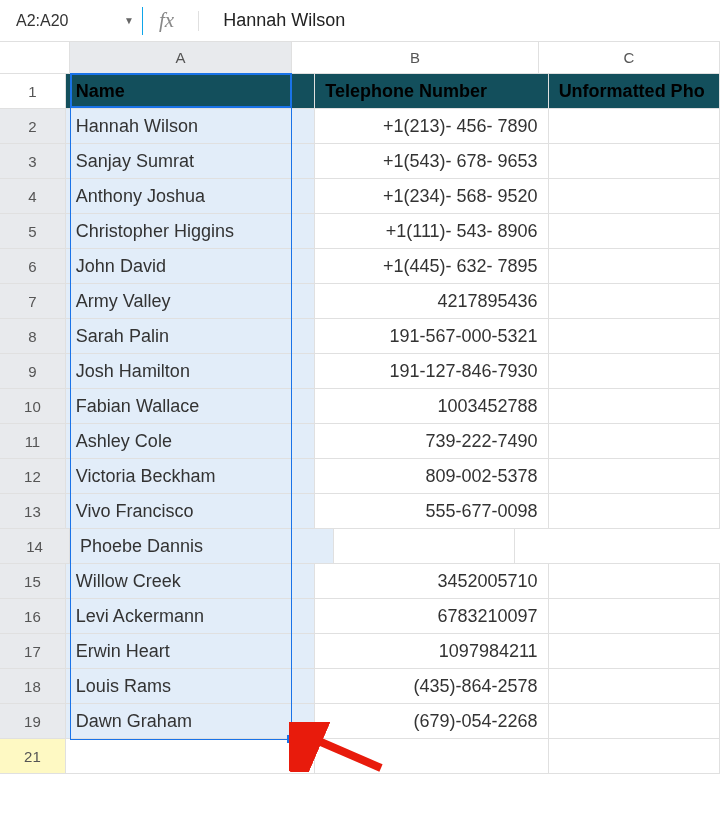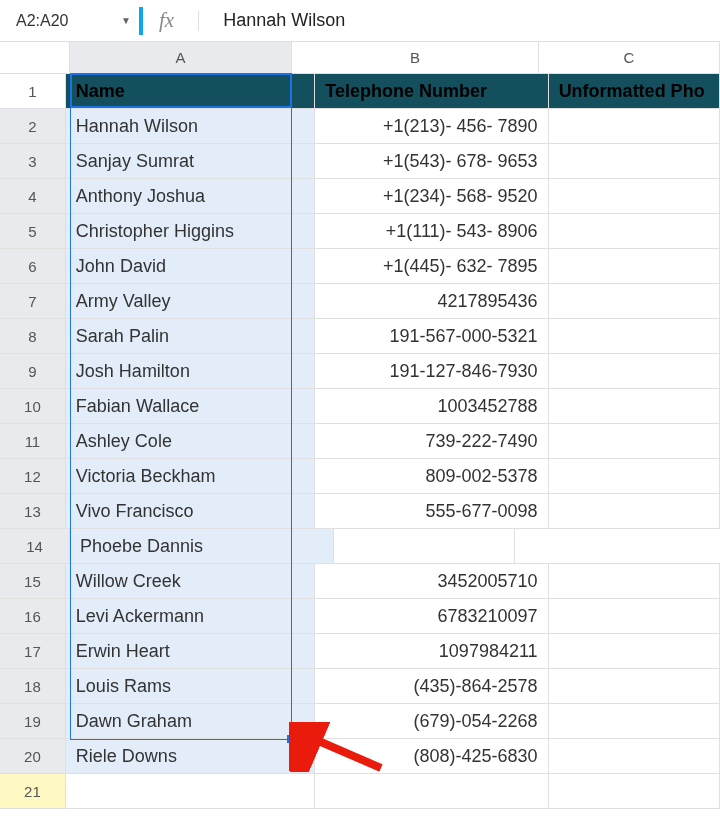--- a/index.html
+++ b/index.html
@@ -13,21 +13,21 @@
       padding: 0 8px;
     }
     .name-box {
       display: flex;
       align-items: center;
       width: 135px;
       height: 28px;
       padding: 0 8px;
       font-size: 16px;
       color: #333;
-      border-right: 4px solid #0ea5e9;
+      border-right: 1px solid #0ea5e9;
       justify-content: space-between;
     }
     .dropdown-arrow { font-size: 10px; color: #666; }
     .fx-label {
       padding: 0 16px;
       font-style: italic;
       font-size: 21px;
       color: #888;
       font-family: Georgia, serif;
     }
@@ -249,26 +249,20 @@
         <div class="row selected">
           <div class="row-header">18</div>
           <div class="cell cell-a">Louis Rams</div>
           <div class="cell cell-b">(435)-864-2578</div>
           <div class="cell cell-c"></div>
         </div>
         <div class="row selected">
           <div class="row-header">19</div>
           <div class="cell cell-a">Dawn Graham</div>
           <div class="cell cell-b">(679)-054-2268</div>
-          <div class="cell cell-c"></div>
-        </div>
-        <div class="row selected">
-          <div class="row-header">20</div>
-          <div class="cell cell-a">Riele Downs</div>
-          <div class="cell cell-b">(808)-425-6830</div>
           <div class="cell cell-c"></div>
         </div>
       </div>
 
     <div class="row">
       <div class="row-header">21</div>
       <div class="cell cell-a"></div>
       <div class="cell cell-b"></div>
       <div class="cell cell-c"></div>
     </div>

